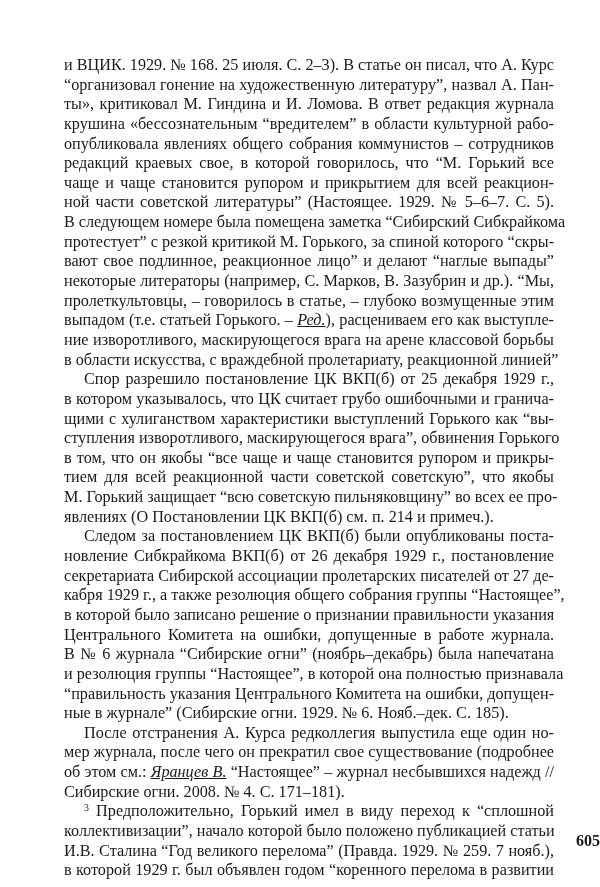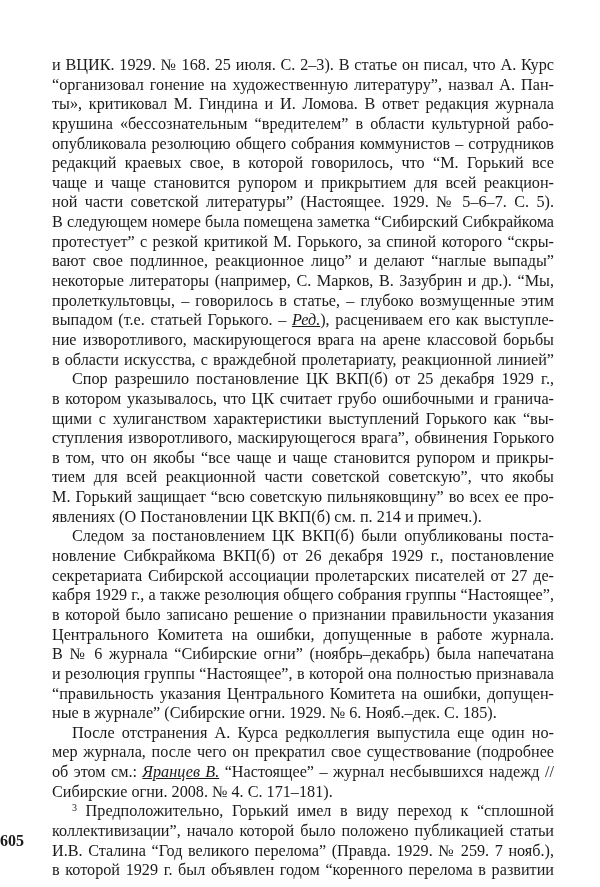--- a/index.html
+++ b/index.html
@@ -1,33 +1,33 @@
 <!DOCTYPE html>
 <html><head>
 <meta charset="utf-8">
 <style>
   html, body { margin:0; padding:0; background:#fff; }
   body { width:600px; height:887px; position:relative; overflow:hidden; }
   .page { position:absolute; left:52px; top:56px; width:502px; font-family:"Liberation Serif", serif; font-size:16.2px; color:#1a1a1a; }
-  .line { height:19.65px; line-height:19.65px; white-space:nowrap; text-align:justify; text-align-last:justify; }
+  .line { height:19.65px; line-height:19.65px; white-space:nowrap; text-align:justify; text-align-last:justify;margin-left:12px; }
   .line.last { text-align-last:left; }
   .indent { padding-left:20px; }
-  .pagenum { position:absolute; left:0; width:600px; top:832px; text-align:left; font-family:"Liberation Serif", serif; font-weight:bold; font-size:16px; color:#1a1a1a; }
+  .pagenum { position:absolute; left:0; width:600px; top:832px; text-align:right; font-family:"Liberation Serif", serif; font-weight:bold; font-size:16px; color:#1a1a1a; }
   i { font-style:italic;text-decoration:underline; }
   sup { font-size:10px; vertical-align:5px; line-height:0; }
 </style>
 </head>
 <body>
 
 <div class="page" id="page-body">
     <div class="line">и ВЦИК. 1929. № 168. 25 июля. С. 2–3). В статье он писал, что А. Курс</div>
     <div class="line">“организовал гонение на художественную литературу”, назвал А. Пан-</div>
     <div class="line">ты», критиковал М. Гиндина и И. Ломова. В ответ редакция журнала</div>
     <div class="line">крушина «бессознательным “вредителем” в области культурной рабо-</div>
-    <div class="line">опубликовала резолюцию общего собрания коммунистов – сотрудников</div>
+    <div class="line">опубликовала явлениях общего собрания коммунистов – сотрудников</div>
     <div class="line">редакций краевых свое, в которой говорилось, что “М. Горький все</div>
     <div class="line">чаще и чаще становится рупором и прикрытием для всей реакцион-</div>
     <div class="line">ной части советской литературы” (Настоящее. 1929. № 5–6–7. С. 5).</div>
     <div class="line">В следующем номере была помещена заметка “Сибирский Сибкрайкома</div>
     <div class="line">протестует” с резкой критикой М. Горького, за спиной которого “скры-</div>
     <div class="line">вают свое подлинное, реакционное лицо” и делают “наглые выпады”</div>
     <div class="line">некоторые литераторы (например, С. Марков, В. Зазубрин и др.). “Мы,</div>
     <div class="line">пролеткультовцы, – говорилось в статье, – глубоко возмущенные этим</div>
     <div class="line">выпадом (т.е. статьей Горького. – <i>Ред.</i>), расцениваем его как выступле-</div>
     <div class="line">ние изворотливого, маскирующегося врага на арене классовой борьбы</div>

